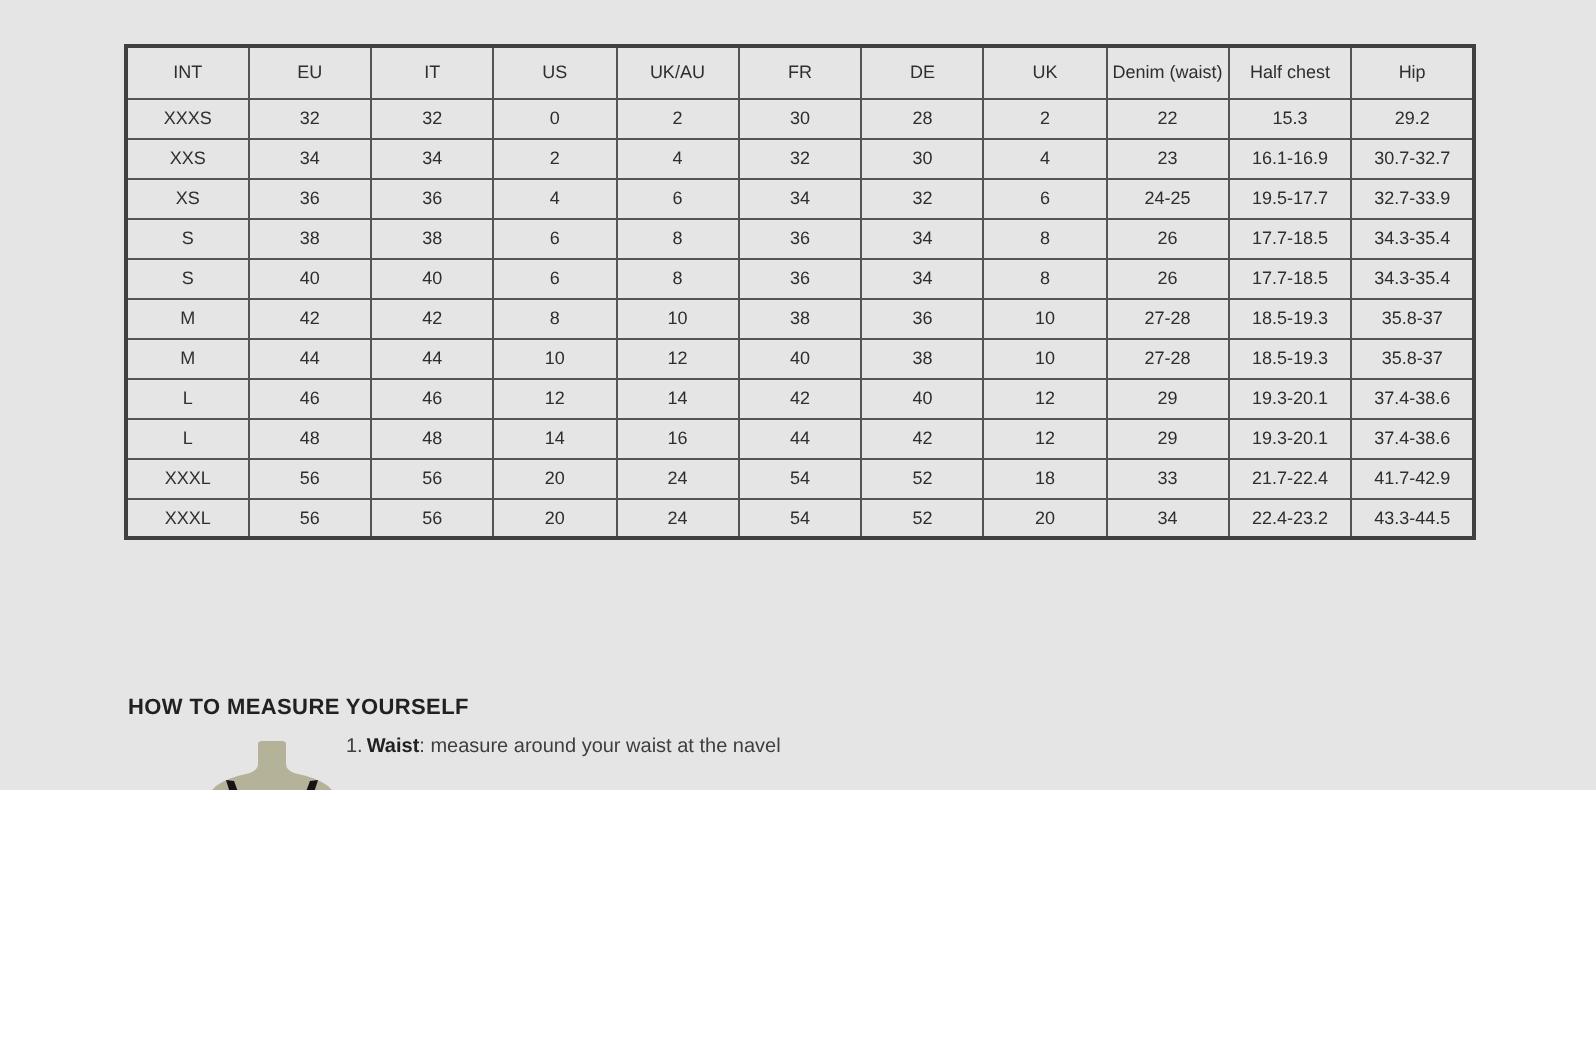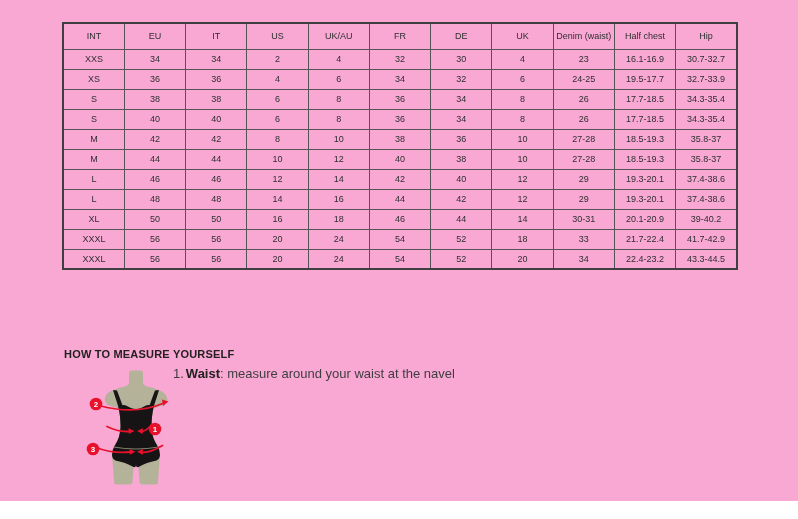--- a/index.html
+++ b/index.html
@@ -1,22 +1,22 @@
 <!DOCTYPE html>
 <html><head>
 <meta charset="utf-8">
 <style>
   * { margin: 0; padding: 0; box-sizing: border-box; }
   html, body { background: #ffffff; }
   body { font-family: "Liberation Sans", sans-serif; }
   .page {
     position: relative;
     width: 798px;
-    height: 501px;
-    background: #f9a8d4;
+    height: 395px;
+    background: #e5e5e5;
     overflow: hidden;
   }
 
   
   .size-table-wrap {
     position: absolute;
     left: 62px;
     top: 22px;
     width: 676px;
   }
@@ -60,21 +60,21 @@
     overflow: visible;
   }
   .measure-list {
     position: absolute;
     left: 173px;
     top: 369px;
     width: 420px;
     list-style: none;
   }
   .measure-list li {
-    font-size: 13px;
+    font-size: 10px;
     color: #3e3e40;
     line-height: 10px;
     margin-bottom: 5px;
     white-space: nowrap;
   }
   .measure-list li b { color: #232020; }
   .measure-list li .num { margin-right: 2px; }
 </style>
 </head>
 <body>
@@ -93,20 +93,33 @@
             <th>FR</th>
             <th>DE</th>
             <th>UK</th>
             <th>Denim (waist)</th>
             <th>Half chest</th>
             <th>Hip</th>
           </tr>
       </thead>
       <tbody>
           <tr>
+            <td>XXXS</td>
+            <td>32</td>
+            <td>32</td>
+            <td>0</td>
+            <td>2</td>
+            <td>30</td>
+            <td>28</td>
+            <td>2</td>
+            <td>22</td>
+            <td>15.3</td>
+            <td>29.2</td>
+          </tr>
+          <tr>
             <td>XXS</td>
             <td>34</td>
             <td>34</td>
             <td>2</td>
             <td>4</td>
             <td>32</td>
             <td>30</td>
             <td>4</td>
             <td>23</td>
             <td>16.1-16.9</td>
@@ -197,33 +210,20 @@
             <td>14</td>
             <td>16</td>
             <td>44</td>
             <td>42</td>
             <td>12</td>
             <td>29</td>
             <td>19.3-20.1</td>
             <td>37.4-38.6</td>
           </tr>
           <tr>
-            <td>XL</td>
-            <td>50</td>
-            <td>50</td>
-            <td>16</td>
-            <td>18</td>
-            <td>46</td>
-            <td>44</td>
-            <td>14</td>
-            <td>30-31</td>
-            <td>20.1-20.9</td>
-            <td>39-40.2</td>
-          </tr>
-          <tr>
             <td>XXXL</td>
             <td>56</td>
             <td>56</td>
             <td>20</td>
             <td>24</td>
             <td>54</td>
             <td>52</td>
             <td>18</td>
             <td>33</td>
             <td>21.7-22.4</td>

